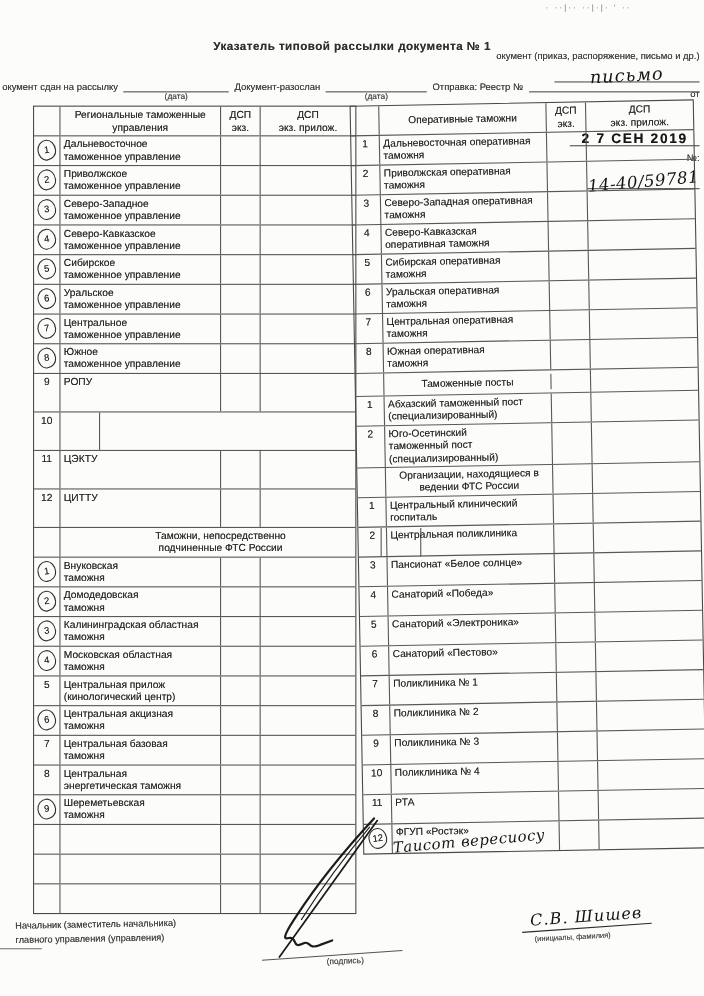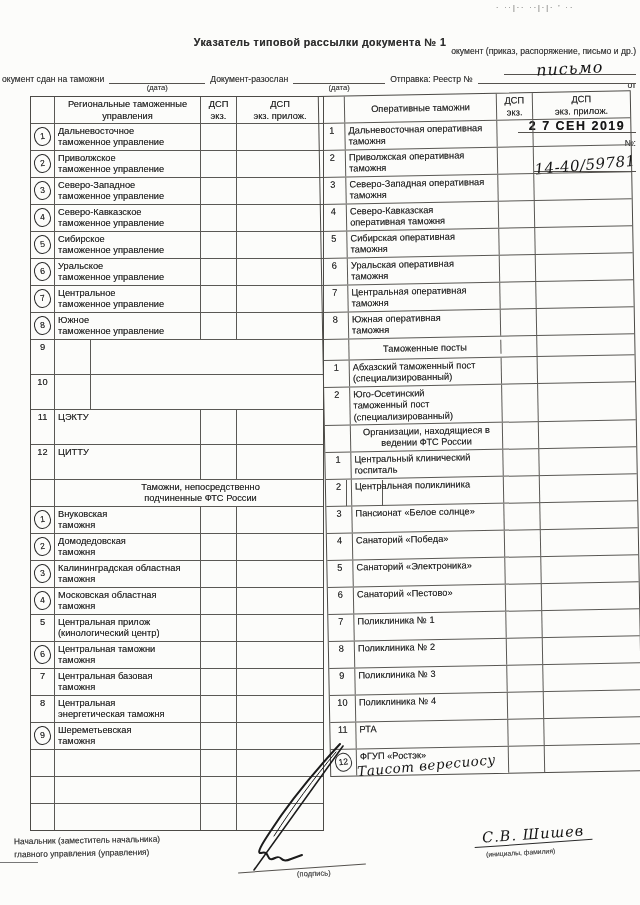--- a/index.html
+++ b/index.html
@@ -91,21 +91,21 @@
     <span class="blank b-date">
       <span class="stamp">2 7 СЕН 2019</span>
     </span>
     <span>№:</span>
     <span class="blank b-num">
       <span class="hand hw-number">14-40/59781</span>
     </span>
   </div>
 
   <div class="hline l2">
-    <span>окумент сдан на таможни</span>
+    <span>окумент сдан на рассылку</span>
     <span class="blank b-sent">
       <span class="hint">(дата)</span>
     </span>
     <span>Документ-разослан</span>
     <span class="blank b-mailed">
       <span class="hint">(дата)</span>
     </span>
     <span>Отправка:  Реестр №</span>
     <span class="blank b-reg"></span>
   </div>
@@ -173,20 +173,21 @@
         </div>
         <div class="trow">
           <div class="cell c-num"><span class="circ">8</span></div>
           <div class="cell c-name pre">Южное
 таможенное управление</div>
           <div class="cell c-d1"></div>
           <div class="cell c-d2"></div>
         </div>
         <div class="trow tall">
           <div class="cell c-num">9</div>
+          <div class="cell c-name pre">РОПУ</div>
           <div class="cell c-d1"></div>
           <div class="cell c-d2"></div>
         </div>
         <div class="trow tall">
           <div class="cell c-num">10</div>
           <div class="cell c-d1"></div>
           <div class="cell c-d2"></div>
         </div>
         <div class="trow tall">
           <div class="cell c-num">11</div>
@@ -237,21 +238,21 @@
         </div>
         <div class="trow">
           <div class="cell c-num">5</div>
           <div class="cell c-name pre">Центральная прилож
 (кинологический центр)</div>
           <div class="cell c-d1"></div>
           <div class="cell c-d2"></div>
         </div>
         <div class="trow">
           <div class="cell c-num"><span class="circ">6</span></div>
-          <div class="cell c-name pre">Центральная таможни
+          <div class="cell c-name pre">Центральная акцизная
 таможня</div>
           <div class="cell c-d1"></div>
           <div class="cell c-d2"></div>
         </div>
         <div class="trow">
           <div class="cell c-num">7</div>
           <div class="cell c-name pre">Центральная базовая
 таможня</div>
           <div class="cell c-d1"></div>
           <div class="cell c-d2"></div>

